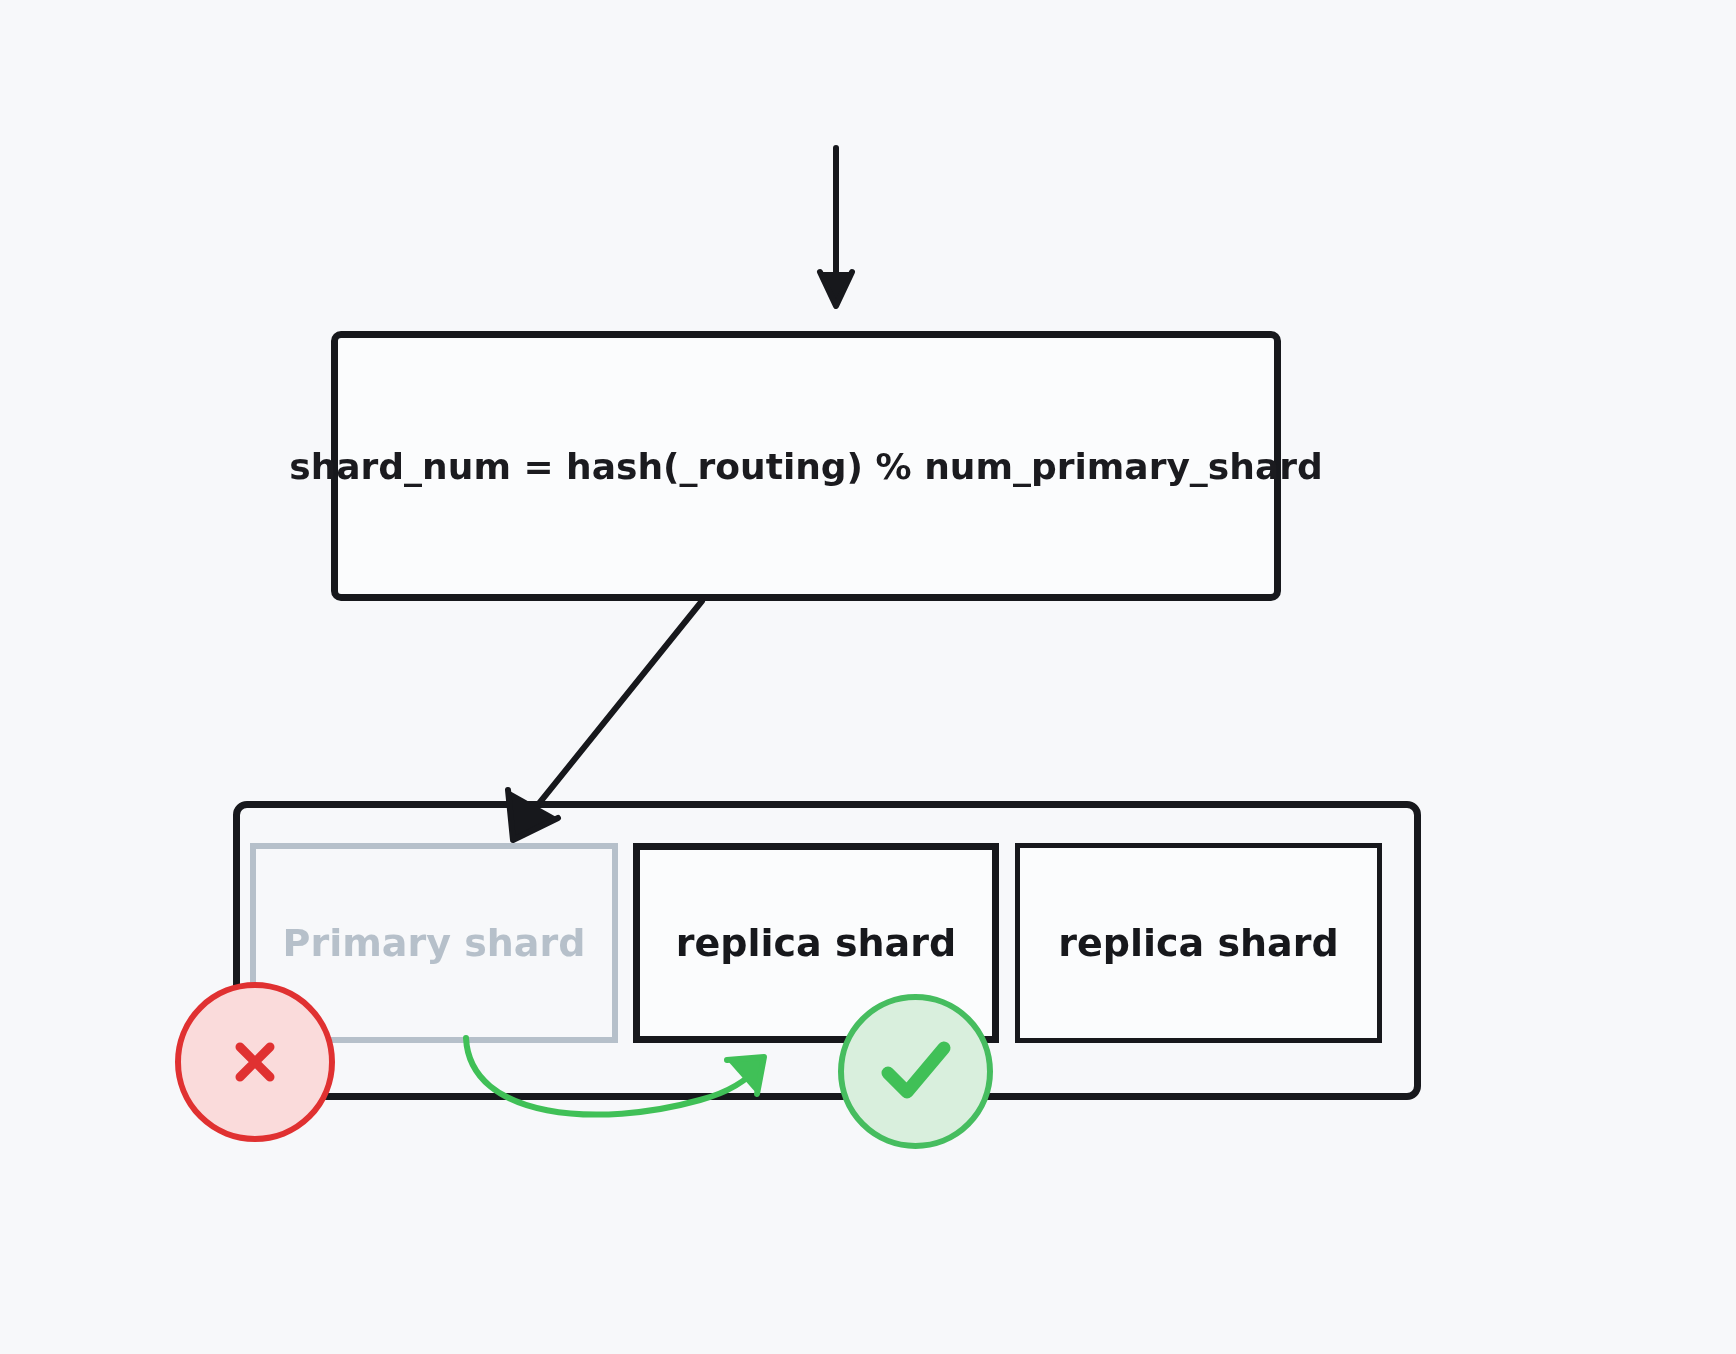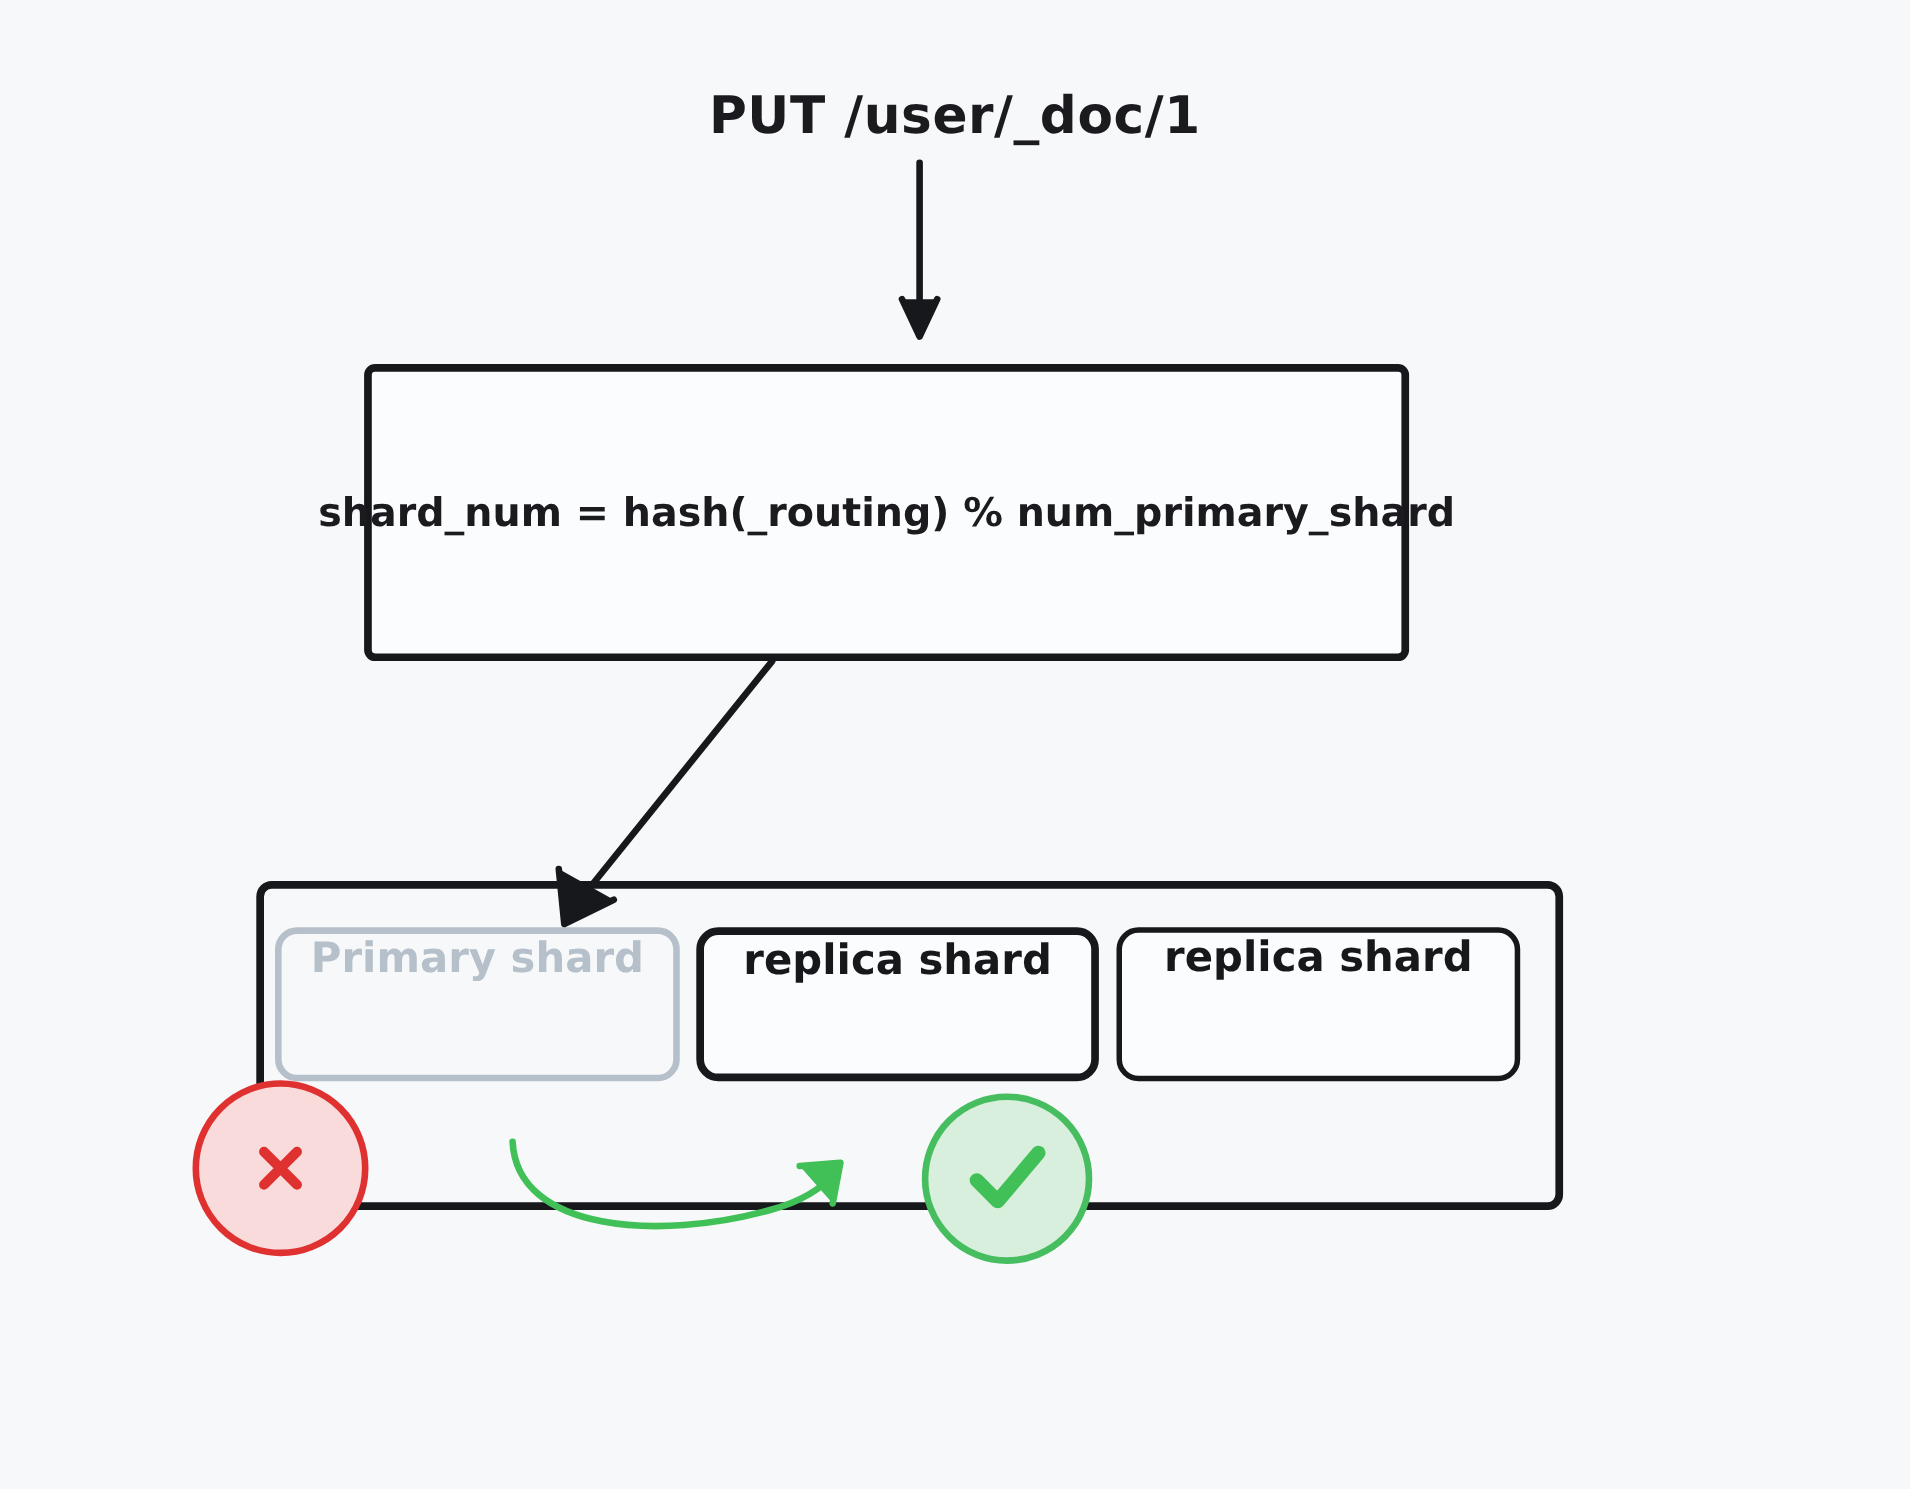--- a/index.html
+++ b/index.html
@@ -75,25 +75,25 @@
     border: 7px solid #17181c;
     border-radius: 14px;
     background: transparent;
     box-sizing: border-box;
   }
 
   
   .shard {
     position: absolute;
     top: 843px;
-    height: 140px;
-    border-radius: 20px;
+    height: 200px;
+    border-radius: 0;
     box-sizing: border-box;
     display: flex;
-    align-items: flex-start;
+    align-items: center;
     justify-content: center;
     background: #fbfcfd;
     font-family: "DejaVu Sans", sans-serif;
     font-weight: 700;
     font-size: 38px;
     white-space: pre;
   }
   .shard.primary {
     left: 250px;
     width: 368px;
@@ -148,21 +148,20 @@
     width: 1736px;
     height: 1354px;
     pointer-events: none;
   }
 </style>
 </head>
 <body>
 
 <div id="stage">
 
-  <div class="title">PUT /user/_doc/1</div>
 
   <div class="formula-box">
     <div class="formula-text">shard_num = hash(_routing) % num_primary_shard</div>
   </div>
 
   <div class="cluster"></div>
 
   <div class="shard primary">
     <span>Primary shard</span>
   </div>

